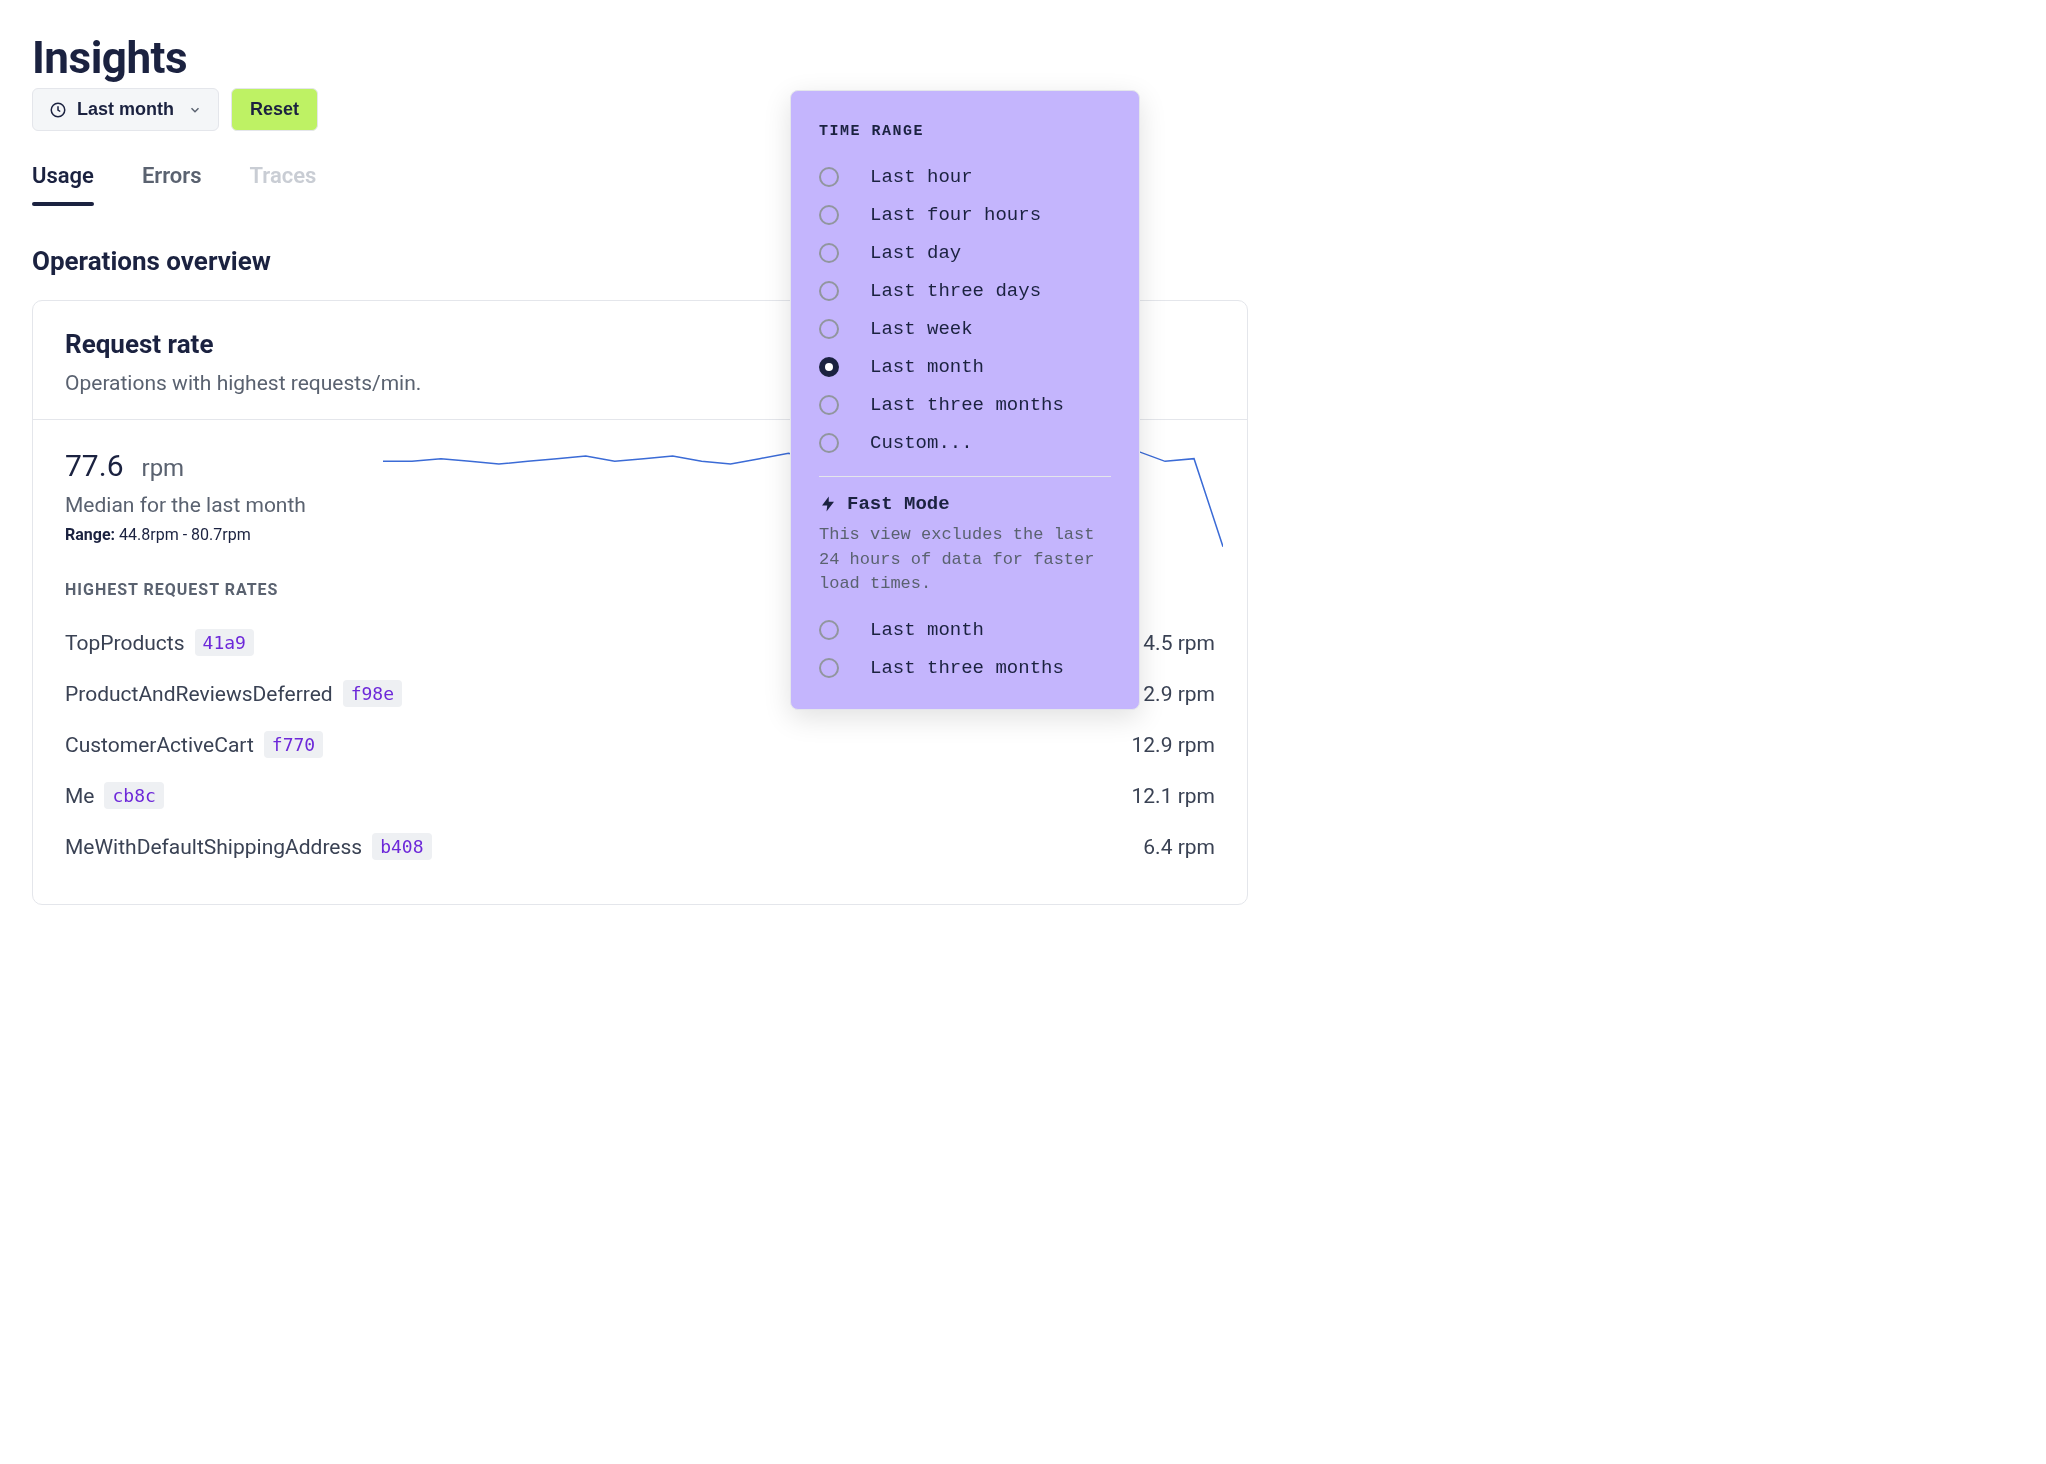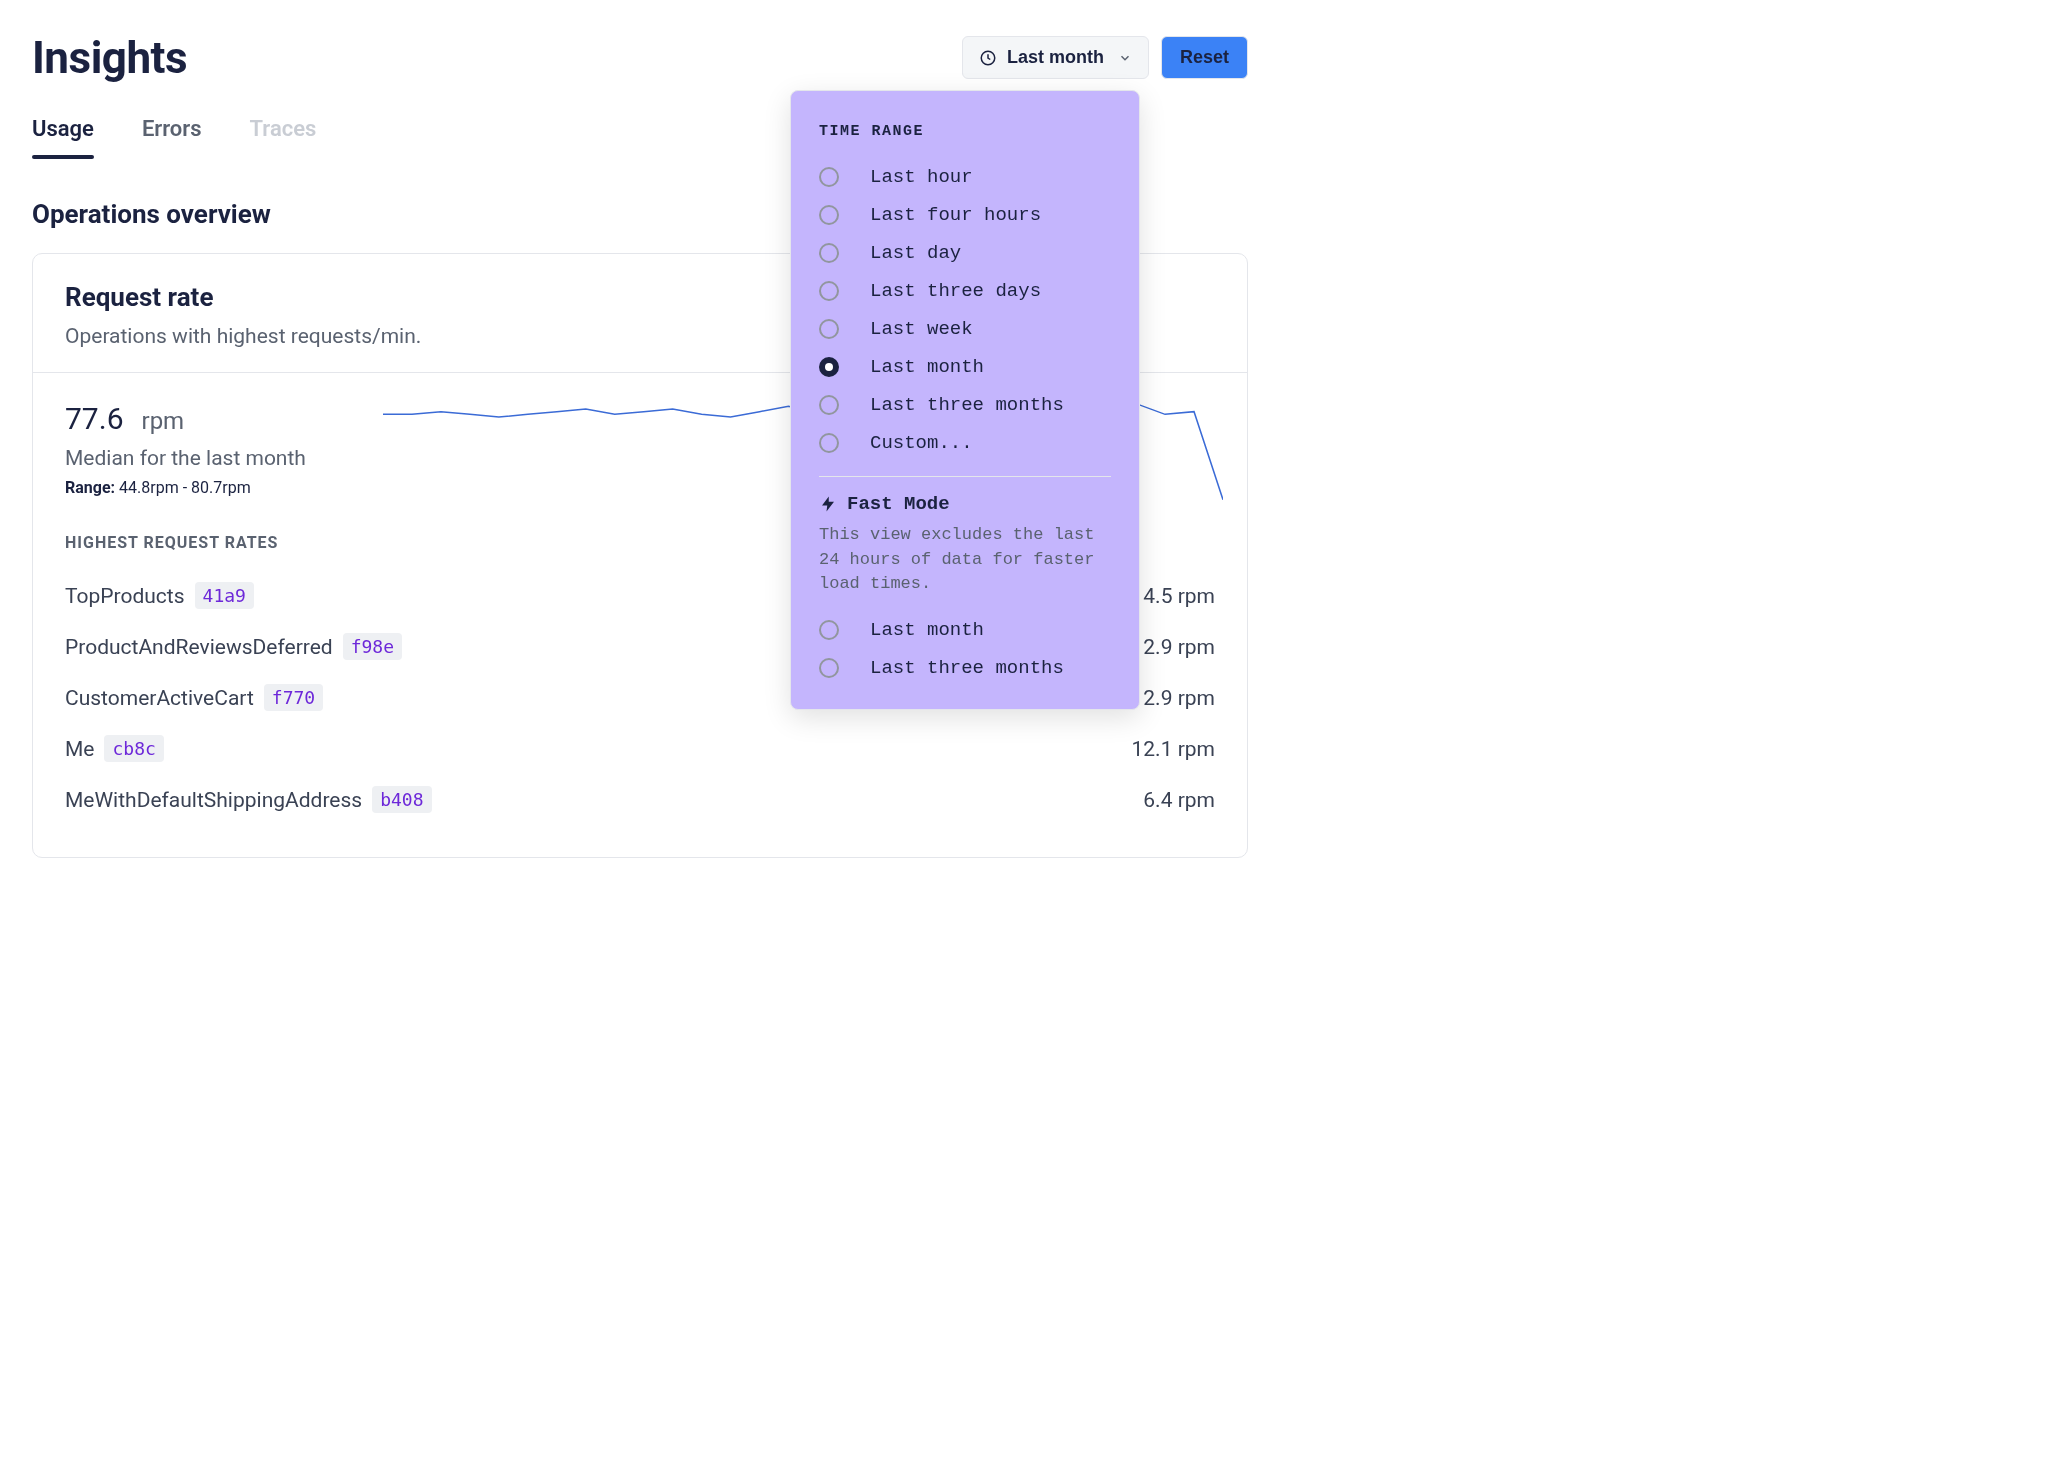--- a/index.html
+++ b/index.html
@@ -13,20 +13,21 @@
     overflow: hidden;
   }
   .page {
     padding: 32px;
   }
   
   .header-row {
     display: flex;
     justify-content: space-between;
     align-items: flex-start;
+    flex-direction: column;
   }
   .page-title {
     font-size: 44px;
     font-weight: 700;
     color: #1B2240;
     letter-spacing: -0.5px;
   }
   .header-controls {
     display: flex;
     gap: 12px;
@@ -42,21 +43,21 @@
     border-radius: 6px;
     padding: 10px 16px;
     font-size: 18px;
     font-weight: 600;
     color: #1B2240;
     cursor: pointer;
   }
   .time-btn svg.clock { width: 18px; height: 18px; }
   .time-btn svg.chev { width: 14px; height: 14px; margin-left: 4px; }
   .reset-btn {
-    background: #3b82f6;
+    background: #bef264;
     border: 1px solid #E4E6EB;
     border-radius: 6px;
     padding: 10px 18px;
     font-size: 18px;
     font-weight: 600;
     color: #1B2240;
     cursor: pointer;
   }
   
   .tabs {

